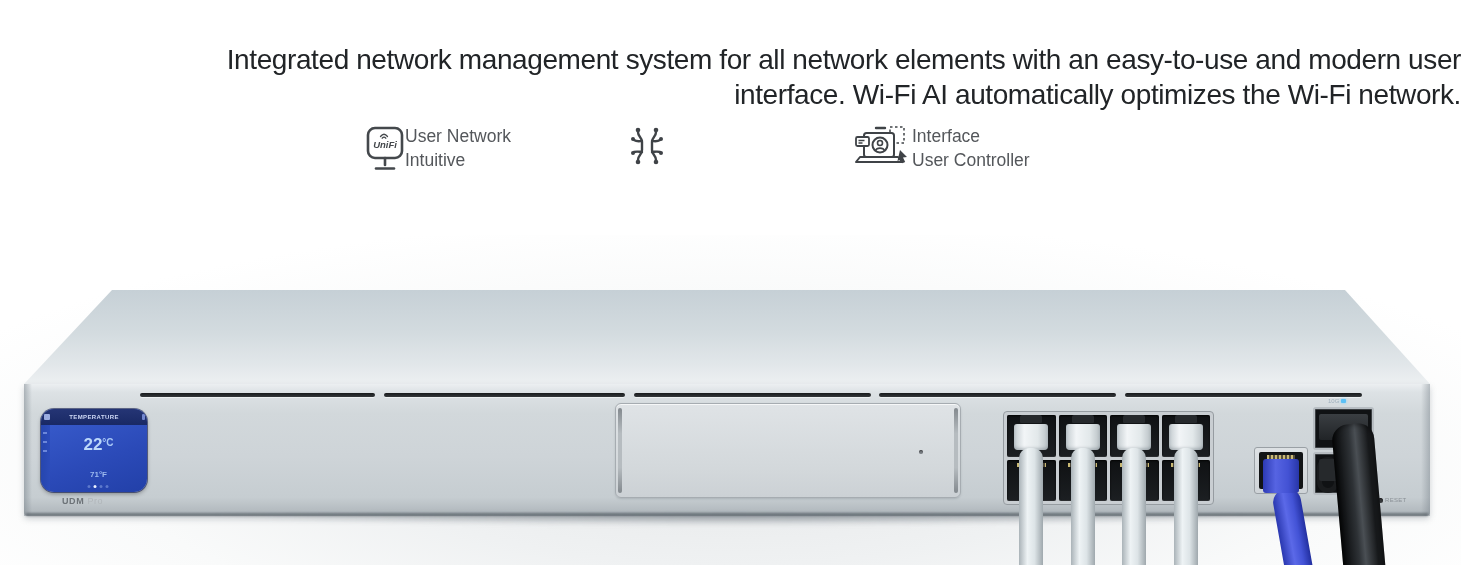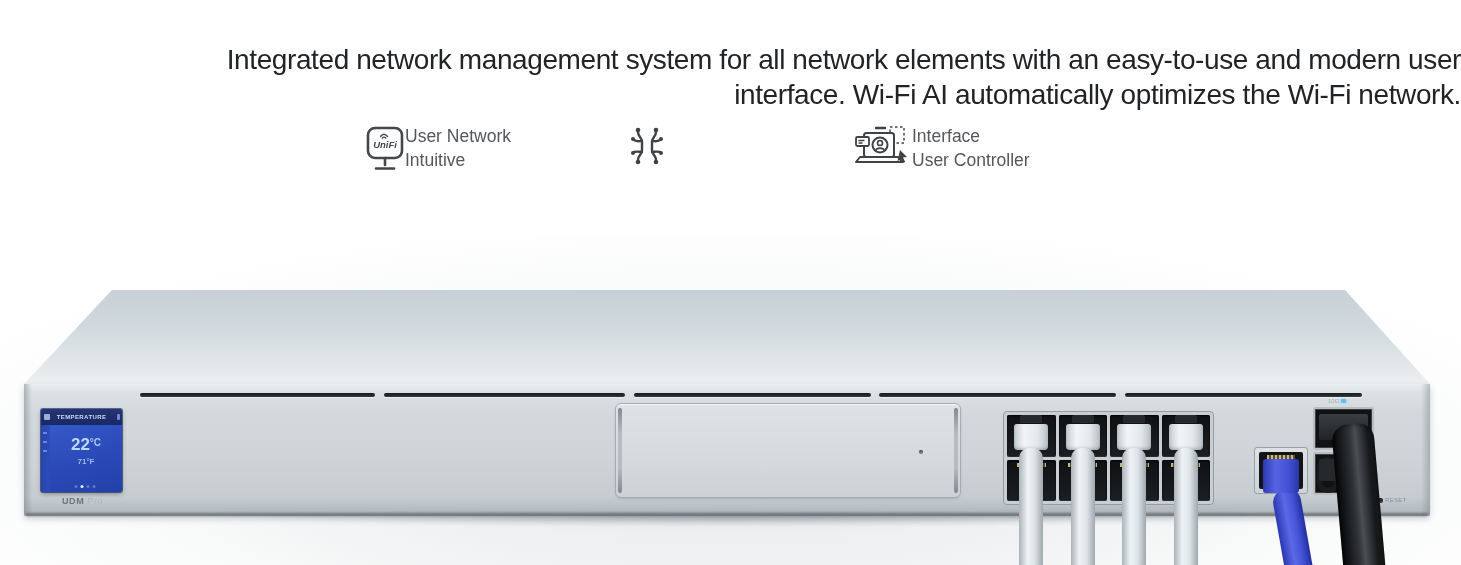--- a/index.html
+++ b/index.html
@@ -34,35 +34,35 @@
     background:linear-gradient(90deg,rgba(120,130,138,.5),rgba(120,130,138,0));}
   .edge-right{position:absolute;left:1421px;top:384px;width:9px;height:132px;z-index:2;
     background:linear-gradient(270deg,rgba(120,130,138,.45),rgba(120,130,138,0));}
   .vent{position:absolute;top:393px;height:4px;z-index:2;border-radius:2px;
     background:linear-gradient(180deg,#17191b,#34383b);box-shadow:0 1px 0 rgba(255,255,255,.55);}
   .vent-1{left:140px;width:235px;} .vent-2{left:384px;width:241px;}
   .vent-3{left:634px;width:237px;} .vent-4{left:879px;width:237px;}
   .vent-5{left:1125px;width:237px;}
 
   
-  .lcd{position:absolute;left:41px;top:409px;width:81px;height:83px;z-index:3;border-radius:2px;overflow:hidden;
+  .lcd{position:absolute;left:41px;top:409px;width:81px;height:83px;z-index:3;border-radius:13px;overflow:hidden;
     background:linear-gradient(160deg,#3a5ecf 0%,#2b4ab8 60%,#2240a8 100%);
-    box-shadow:0 0 0 1px rgba(18,28,82,.6),0 2px 4px rgba(0,0,0,.35);}
+    box-shadow:0 0 0 1px rgba(18,28,82,.6),0 2px 4px rgba(0,0,0,.35);padding-left:25px;}
   .lcd-header{position:absolute;top:0;left:0;right:0;height:16px;display:flex;align-items:center;justify-content:center;
     background:linear-gradient(180deg,#253575,#192965);}
   .lcd-title{font-size:6px;font-weight:700;color:#cfd9f6;letter-spacing:.4px;}
   .lcd-menu-icon{position:absolute;left:3px;top:5px;width:6px;height:6px;background:#9cadе0;background:#9cade0;border-radius:1px;}
   .lcd-corner-icon{position:absolute;right:2px;top:5px;width:3px;height:6px;background:#7387cf;border-radius:1px;}
   .lcd-side{position:absolute;left:0;top:16px;width:9px;height:67px;
     background:linear-gradient(90deg,#2646ae,#2c4cba);}
   .lcd-side i{display:block;width:4px;height:2px;background:#6c87da;margin:7px 0 0 2px;}
   .lcd-temp{position:absolute;top:26px;left:9px;right:0;text-align:center;color:#bcd8fa;}
   .temp-main{font-size:17px;font-weight:700;}
   .temp-unit{font-size:10px;font-weight:700;color:#a9c8f6;vertical-align:4px;}
-  .temp-alt{font-size:8px;font-weight:700;color:#9db9ee;margin-top:2px;}
+  .temp-alt{font-size:8px;font-weight:700;color:#9db9ee;margin-top:15px;}
   .lcd-dots{position:absolute;bottom:4px;left:54%;transform:translateX(-50%);display:flex;gap:3px;}
   .ldot{width:3px;height:3px;border-radius:50%;background:#5d79cc;}
   .ldot.active{background:#eef3ff;}
 
   .model-label{position:absolute;left:62px;top:496px;z-index:3;font-size:9px;font-weight:700;
     color:#6d7378;letter-spacing:.6px;}
   .model-variant{color:#b1b6ba;font-weight:400;}
 
   
   .drive-bay{position:absolute;left:615px;top:403px;width:346px;height:95px;z-index:3;border-radius:6px;

